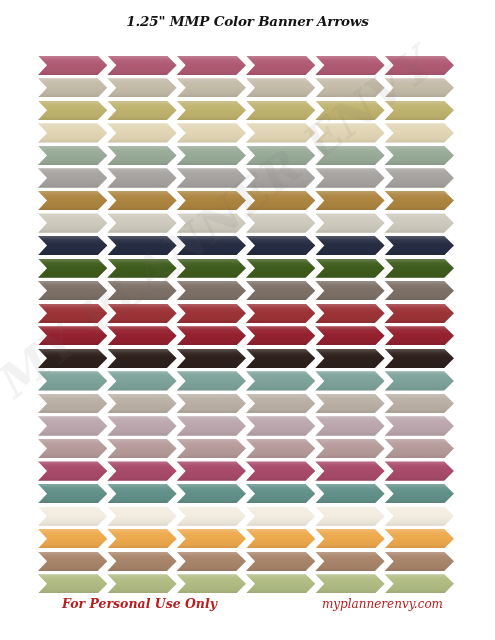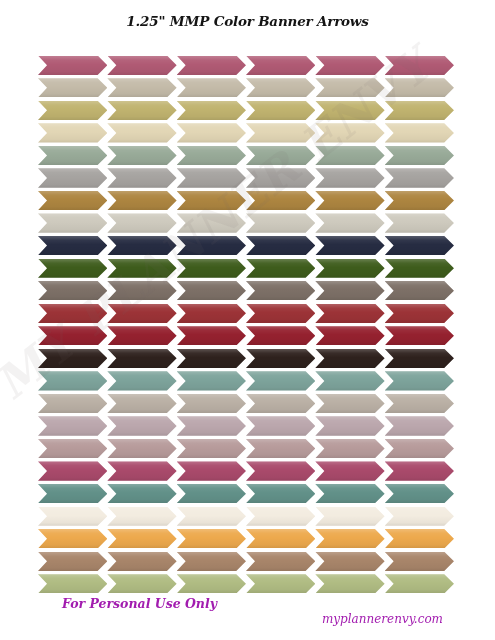--- a/index.html
+++ b/index.html
@@ -115,25 +115,25 @@
     bottom: 20px;
     width: 495px;
     height: 24px;
   }
   .footer-text {
     position: absolute;
     font-family: "DejaVu Serif", serif;
     font-weight: bold;
     font-style: italic;
     font-size: 12.5px;
-    color: #a21caf;
+    color: #b91c1c;
     white-space: nowrap;
   }
   #footer-left  { left: 62px;  top: 0; }
-  #footer-right { right: 52px; top: 16px; font-weight: normal; font-size: 12px; }
+  #footer-right { right: 52px; top: 1px; font-weight: normal; font-size: 12px; }
 </style>
 </head>
 <body>
 
 <div id="page">
 
   <div id="page-title">1.25" MMP Color Banner Arrows</div>
 
   <div id="watermark">
     <div class="wm-text">MY PLANNER ENVY</div>

